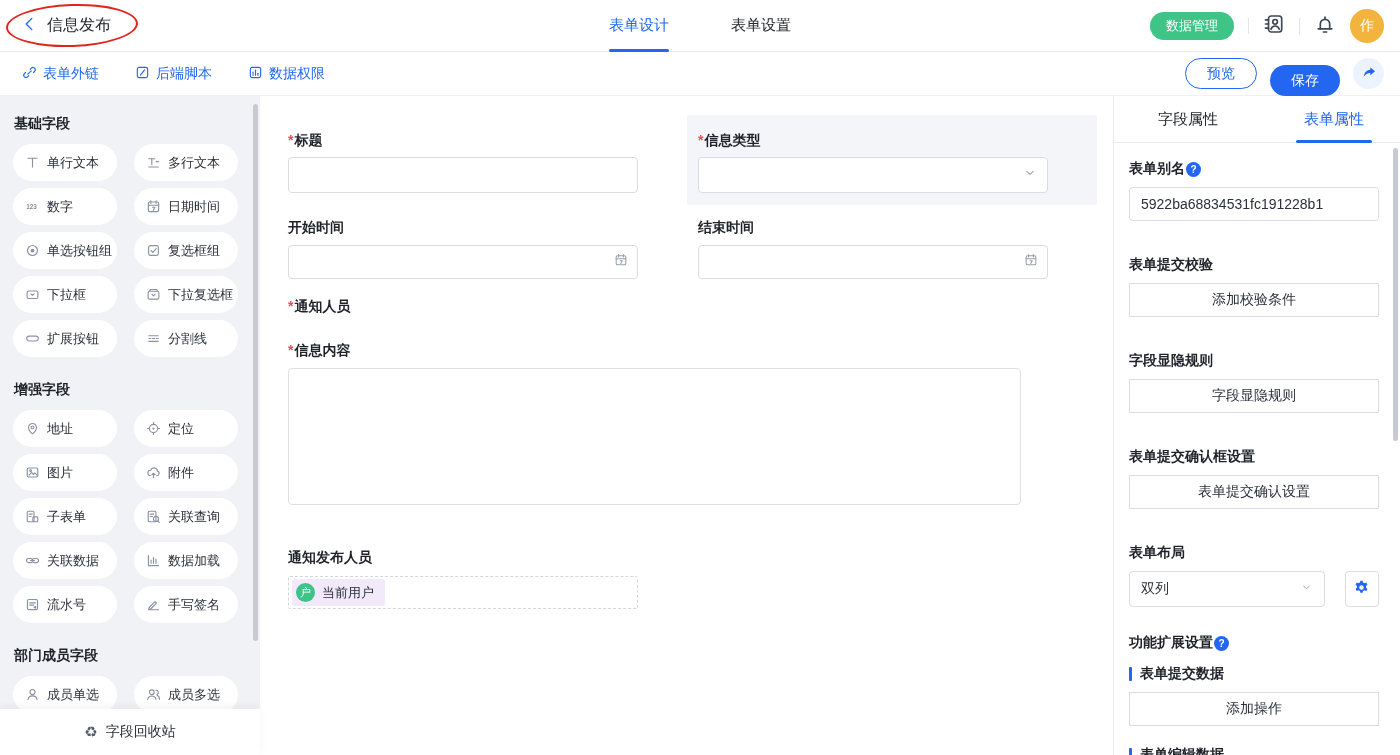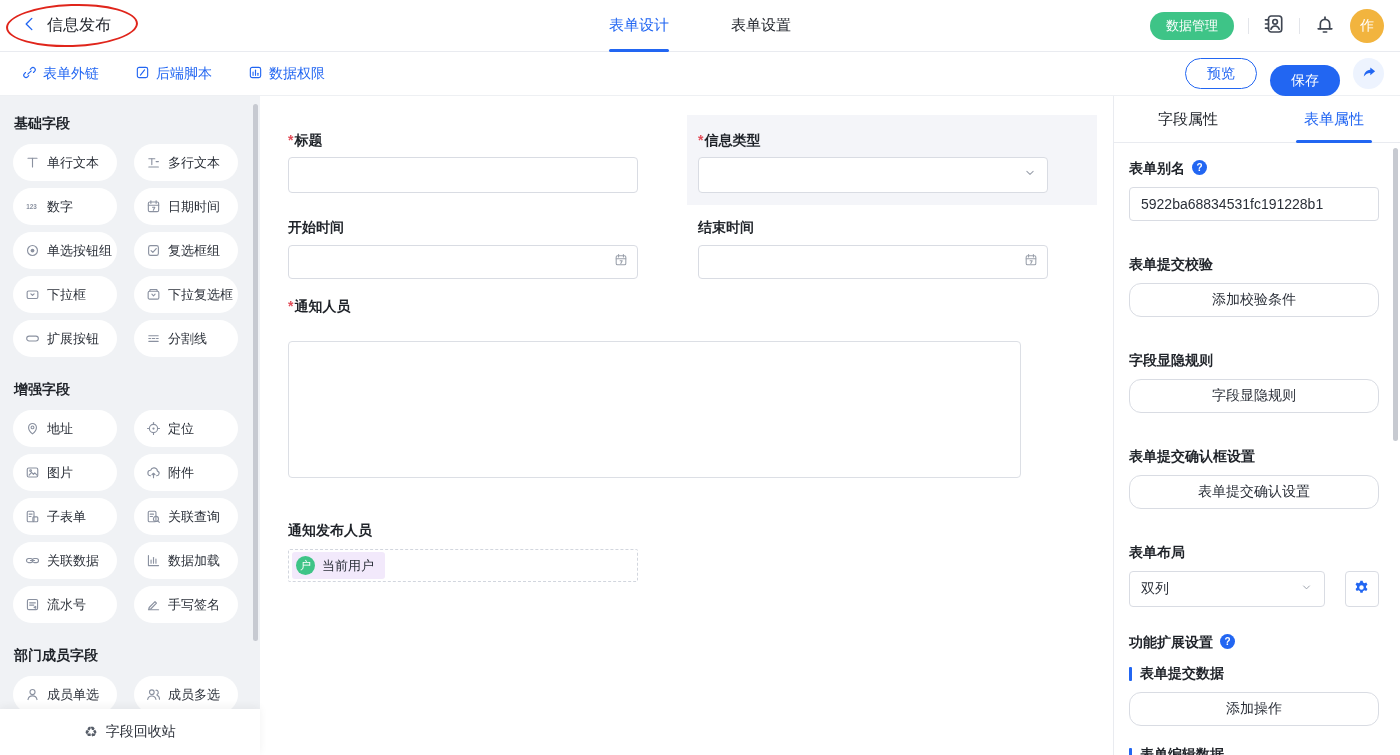--- a/index.html
+++ b/index.html
@@ -97,28 +97,28 @@
 
   
   .panel { width:287px; flex:none; border-left:1px solid #e9ebf0; position:relative; background:#fff; }
   .panel-tabs { height:47px; display:flex; align-items:center; justify-content:space-between;
     padding:0 36px 0 44px; border-bottom:1px solid #e9ebf0; }
   .p-tab { font-size:15px; color:#23272e; cursor:pointer; position:relative; height:47px; line-height:45px; }
   .p-tab.active { color:#2266f2; }
   .p-tab.active::after { content:""; position:absolute; left:-8px; right:-8px; bottom:0; height:3px;
     border-radius:2px; background:#2266f2; }
   .panel-body { padding:17px 21px 0 15px; }
-  .p-head { display:flex; align-items:flex-start; gap:7px; font-size:14px; font-weight:bold; color:#1f2329; }
+  .p-head { display:flex; align-items:center; gap:1px; font-size:14px; font-weight:bold; color:#1f2329; }
   .q-icon { width:15px; height:15px; border-radius:50%; background:#2266f2; color:#fff; font-size:10px;
     font-weight:bold; display:flex; align-items:center; justify-content:center; }
   .p-input { margin-top:9px; width:100%; height:34px; border:1px solid #d9dce3; border-radius:4px;
     font-size:14px; padding:0 11px; color:#2a2f38; }
   .p-section { margin-top:35px; }
   .p-btn { margin-top:9px; width:100%; height:34px; background:#fff; border:1px solid #d9dce3;
-    border-radius:12px; font-size:14px; color:#2a2f38; cursor:pointer; }
+    border-radius:0; font-size:14px; color:#2a2f38; cursor:pointer; }
   .layout-row { margin-top:9px; display:flex; gap:20px; align-items:center; }
   .layout-sel { width:205px; height:36px; border:1px solid #d9dce3; border-radius:4px; display:flex;
     align-items:center; justify-content:space-between; padding:0 11px; font-size:14px; color:#2a2f38; cursor:pointer; }
   .layout-sel svg { width:13px; height:13px; color:#9aa0ab; }
   .gear-btn { width:36px; height:36px; border:1px solid #d9dce3; border-radius:4px; background:#fff;
     color:#2266f2; display:flex; align-items:center; justify-content:center; cursor:pointer; }
   .gear-btn svg { width:17px; height:17px; }
   .ext-item { margin-top:13px; }
   .bar-title { display:flex; align-items:center; gap:8px; font-size:14px; font-weight:bold; color:#1f2329; }
   .blue-bar { width:3px; height:14px; background:#2266f2; border-radius:1px; }
@@ -488,20 +488,21 @@
                 <line x1="2.5" y1="6.6" x2="13.5" y2="6.6" fill="none" stroke="currentColor" stroke-width="1.2" stroke-linecap="round" stroke-linejoin="round"></line>
                 <path d="M7 8.8h2.4l-1.6 3.2" fill="none" stroke="currentColor" stroke-width="1.2" stroke-linecap="round" stroke-linejoin="round"></path>
               </svg></span>
         </div>
       </div>
     </div>
     <div class="block">
       <div class="flabel"><span class="req">*</span><span>通知人员</span></div>
     </div>
     <div class="block" style="margin-top:26px">
+      <div class="flabel"><span class="req">*</span><span>信息内容</span></div>
       <div class="content-box"></div>
     </div>
     <div class="block" style="margin-top:43px">
       <div class="flabel"><span>通知发布人员</span></div>
       <div class="tag-box">
         <span class="user-tag">
           <span class="tag-avatar">户</span>
           <span>当前用户</span>
         </span>
       </div>

